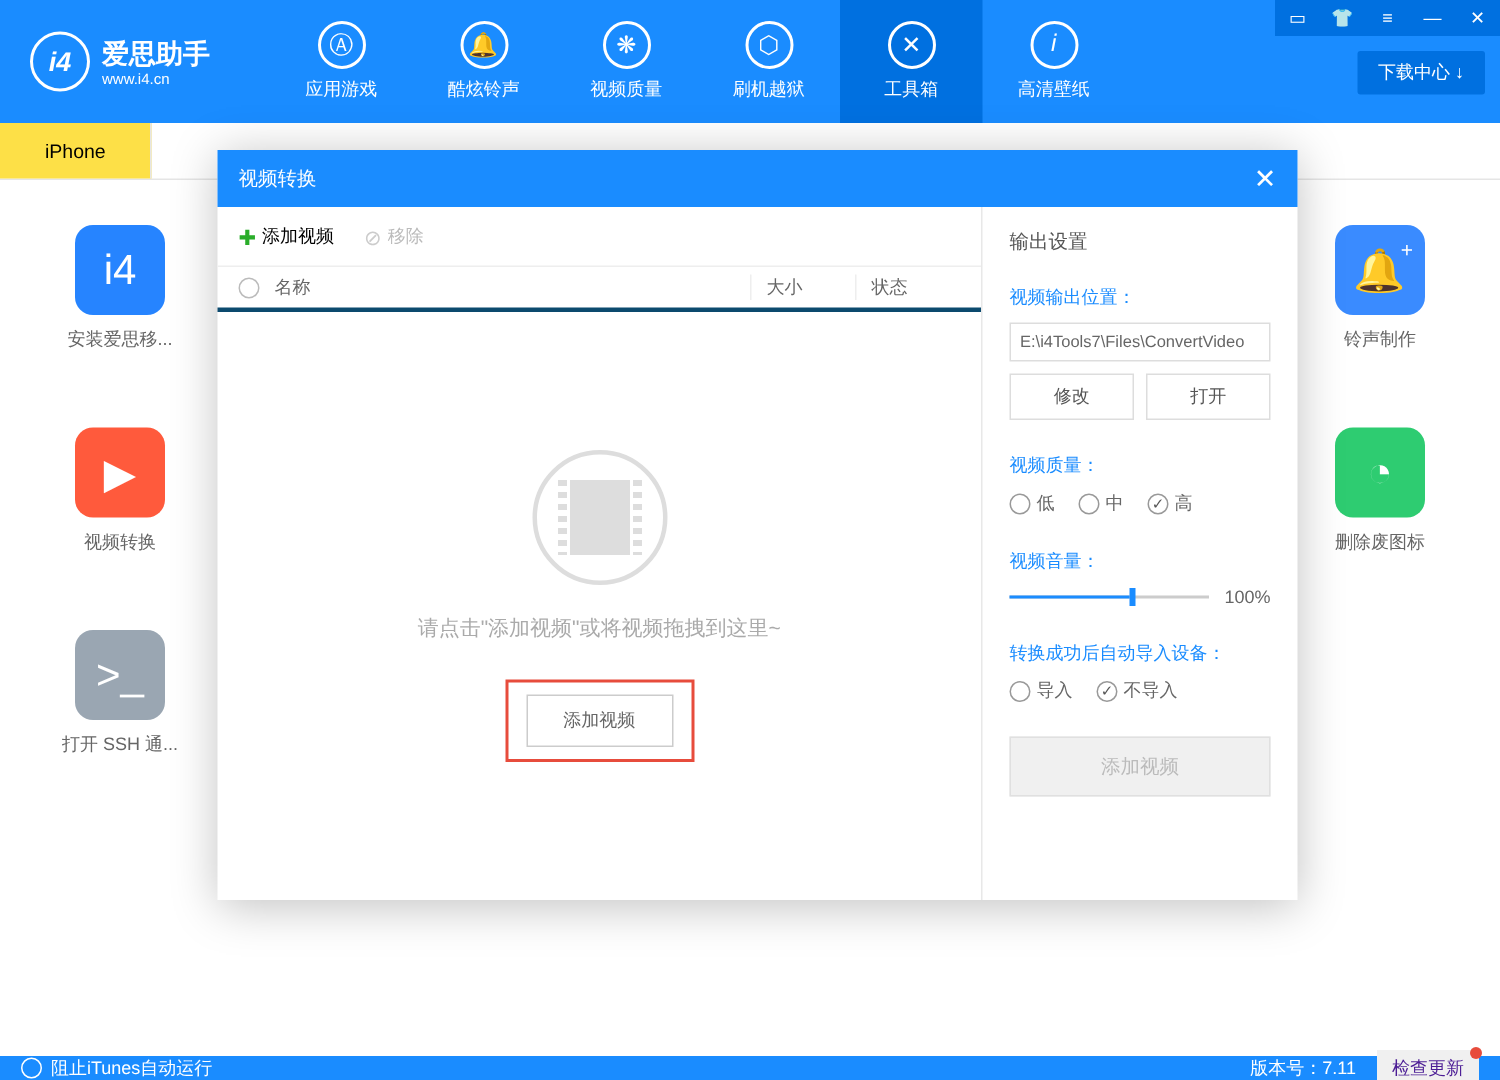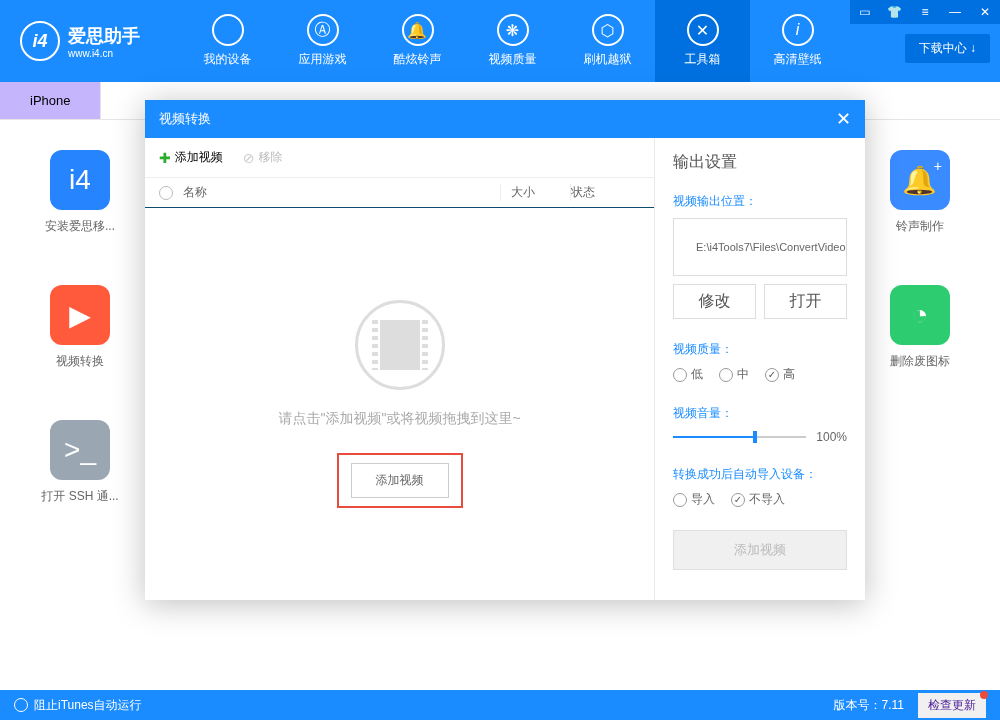--- a/index.html
+++ b/index.html
@@ -18,21 +18,21 @@
     .nav-item.active { background: #0070e0; }
     .nav-icon { width: 32px; height: 32px; border: 2px solid #fff; border-radius: 50%; display: flex; align-items: center; justify-content: center; margin-bottom: 5px; font-size: 16px; }
     .nav-label { font-size: 12px; }
     
     .window-controls { position: absolute; right: 0; top: 0; background: #0070e0; display: flex; height: 24px; }
     .window-btn { width: 30px; display: flex; align-items: center; justify-content: center; color: #fff; cursor: pointer; font-size: 12px; }
     .download-center { position: absolute; right: 10px; top: 34px; background: #0070e0; color: #fff; padding: 6px 14px; font-size: 12px; cursor: pointer; border-radius: 2px; }
     
     
     .tab-bar { height: 38px; border-bottom: 1px solid #e5e5e5; display: flex; }
-    .tab { padding: 0 30px; display: flex; align-items: center; font-size: 13px; border-right: 1px solid #e5e5e5; background: #c4b5fd; text-align: center; }
+    .tab { padding: 0 30px; display: flex; align-items: center; font-size: 13px; border-right: 1px solid #e5e5e5; background: #fde047; text-align: center; }
     
     
     .main-area { position: relative; padding: 30px 40px; }
     .tool-item { display: flex; flex-direction: column; align-items: center; width: 80px; }
     .tool-icon { width: 60px; height: 60px; border-radius: 12px; display: flex; align-items: center; justify-content: center; margin-bottom: 8px; color: #fff; font-size: 28px; position: relative; }
     .tool-label { font-size: 12px; color: #666; }
     .badge-plus { position: absolute; top: 8px; right: 8px; font-size: 14px; }
     
     
     .modal { position: absolute; left: 145px; top: 100px; width: 720px; height: 500px; background: #fff; box-shadow: 0 4px 30px rgba(0,0,0,0.25); }
@@ -41,79 +41,75 @@
     .modal-close { font-size: 18px; cursor: pointer; }
     .modal-body { display: flex; height: calc(100% - 38px); }
     
     .modal-left { flex: 1; border-right: 1px solid #e8e8e8; display: flex; flex-direction: column; }
     .modal-toolbar { height: 40px; display: flex; align-items: center; padding: 0 14px; gap: 20px; border-bottom: 1px solid #eee; }
     .tb-btn { display: flex; align-items: center; gap: 4px; cursor: pointer; font-size: 12px; }
     .tb-btn.disabled { color: #bbb; }
     .tb-icon-add { color: #2aad2a; font-size: 14px; }
     .tb-icon-rem { color: #ccc; font-size: 14px; }
     
-    .table-header { height: 30px; display: flex; align-items: center; padding: 0 14px; font-size: 12px; color: #666; border-bottom: 1px solid #0c4a6e; }
+    .table-header { height: 30px; display: flex; align-items: center; padding: 0 14px; font-size: 12px; color: #666; border-bottom: 3px solid #0c4a6e; }
     .th-check { width: 24px; }
     .th-name { flex: 1; }
     .th-size { width: 70px; border-left: 1px solid #eee; padding-left: 10px; }
-    .th-status { width: 70px; border-left: 1px solid #eee; }
+    .th-status { width: 70px; border-left: 1px solid #eee; padding-left: 10px; }
     .checkbox-circle { width: 14px; height: 14px; border: 1px solid #bbb; border-radius: 50%; }
     
     .drop-zone { flex: 1; display: flex; flex-direction: column; align-items: center; justify-content: center; }
     .film-icon { width: 90px; height: 90px; border: 3px solid #ddd; border-radius: 50%; display: flex; align-items: center; justify-content: center; margin-bottom: 20px; }
     .film-inner { width: 40px; height: 50px; background: #ddd; position: relative; }
     .film-inner::before, .film-inner::after { content: ""; position: absolute; top: 0; bottom: 0; width: 6px; background: repeating-linear-gradient(#ddd 0 4px, #fff 4px 8px); }
     .film-inner::before { left: -8px; }
     .film-inner::after { right: -8px; }
     .drop-text { color: #aaa; font-size: 14px; margin-bottom: 25px; }
     .add-video-btn { padding: 8px 24px; border: 1px solid #ccc; background: #fff; color: #666; cursor: pointer; font-size: 12px; }
     .red-highlight { border: 2px solid #e74c3c; padding: 8px 12px; display: inline-block; }
     
     .modal-right { width: 210px; padding: 14px 18px; }
-    .right-title { font-size: 16px; color: #555; margin-bottom: 20px; }
+    .right-title { font-size: 13px; color: #555; margin-bottom: 20px; }
     .setting-group { margin-bottom: 22px; }
     .setting-label { color: #1a8cff; font-size: 12px; margin-bottom: 8px; }
-    .path-input { width: 100%; border: 1px solid #ddd; padding: 22px; font-size: 11px; color: #666; margin-bottom: 8px; overflow: hidden; white-space: nowrap; }
+    .path-input { width: 100%; border: 1px solid #ddd; padding: 6px; font-size: 11px; color: #666; margin-bottom: 8px; overflow: hidden; white-space: nowrap; }
     .btn-row { display: flex; gap: 8px; }
-    .small-btn { flex: 1; border: 1px solid #ddd; background: #fff; padding: 6px 0; text-align: center; cursor: pointer; font-size: 16px; color: #555; }
+    .small-btn { flex: 1; border: 1px solid #ddd; background: #fff; padding: 6px 0; text-align: center; cursor: pointer; font-size: 12px; color: #555; }
     .radio-row { display: flex; gap: 16px; align-items: center; }
     .radio-item { display: flex; align-items: center; gap: 4px; font-size: 12px; color: #666; }
     .radio-circle { width: 14px; height: 14px; border: 1px solid #999; border-radius: 50%; display: flex; align-items: center; justify-content: center; }
     .radio-circle.checked::after { content: "✓"; font-size: 10px; color: #555; }
     .slider-row { display: flex; align-items: center; gap: 10px; }
     .slider { flex: 1; height: 2px; background: #ccc; position: relative; }
     .slider-fill { position: absolute; left: 0; width: 60%; height: 100%; background: #1a8cff; }
     .slider-thumb { position: absolute; left: 60%; top: -5px; width: 4px; height: 12px; background: #1a8cff; }
     .slider-val { font-size: 12px; color: #666; }
     .convert-btn { width: 100%; padding: 10px 0; text-align: center; background: #f0f0f0; color: #bbb; border: 1px solid #e0e0e0; font-size: 13px; cursor: not-allowed; }
     
     
-    .footer { position: absolute; bottom: 0; left: 0; right: 0; height: 30px; background: #1a8cff; display: flex; align-items: center; justify-content: space-between; padding: 0 14px; color: #fff; font-size: 12px; gap: 16px; }
+    .footer { position: absolute; bottom: 0; left: 0; right: 0; height: 16px; background: #1a8cff; display: flex; align-items: center; justify-content: space-between; padding: 0 14px; color: #fff; font-size: 12px; gap: 16px; }
     .footer-left { display: flex; align-items: center; gap: 6px; }
     .footer-right { display: flex; align-items: center; gap: 14px; padding-left: 22px; }
     .update-btn { background: #f0f0f0; color: #4c1d95; padding: 4px 10px; position: relative; cursor: pointer; }
     .red-dot { position: absolute; top: -2px; right: -2px; width: 8px; height: 8px; background: #e74c3c; border-radius: 50%; }
   </style>
 </head>
 <body>
 
 <div class="header">
   <div class="logo-area">
     <div class="logo-icon">i4</div>
     <div class="logo-text">
       <div class="logo-main">爱思助手</div>
       <div class="logo-sub">www.i4.cn</div>
     </div>
   </div>
   <div class="nav-items">
     <div class="nav-item">
-      <div class="nav-icon"></div>
-      <div class="nav-label">我的设备</div>
-    </div>
-    <div class="nav-item">
       <div class="nav-icon">Ⓐ</div>
       <div class="nav-label">应用游戏</div>
     </div>
     <div class="nav-item">
       <div class="nav-icon">🔔</div>
       <div class="nav-label">酷炫铃声</div>
     </div>
     <div class="nav-item">
       <div class="nav-icon">❋</div>
       <div class="nav-label">视频质量</div>

